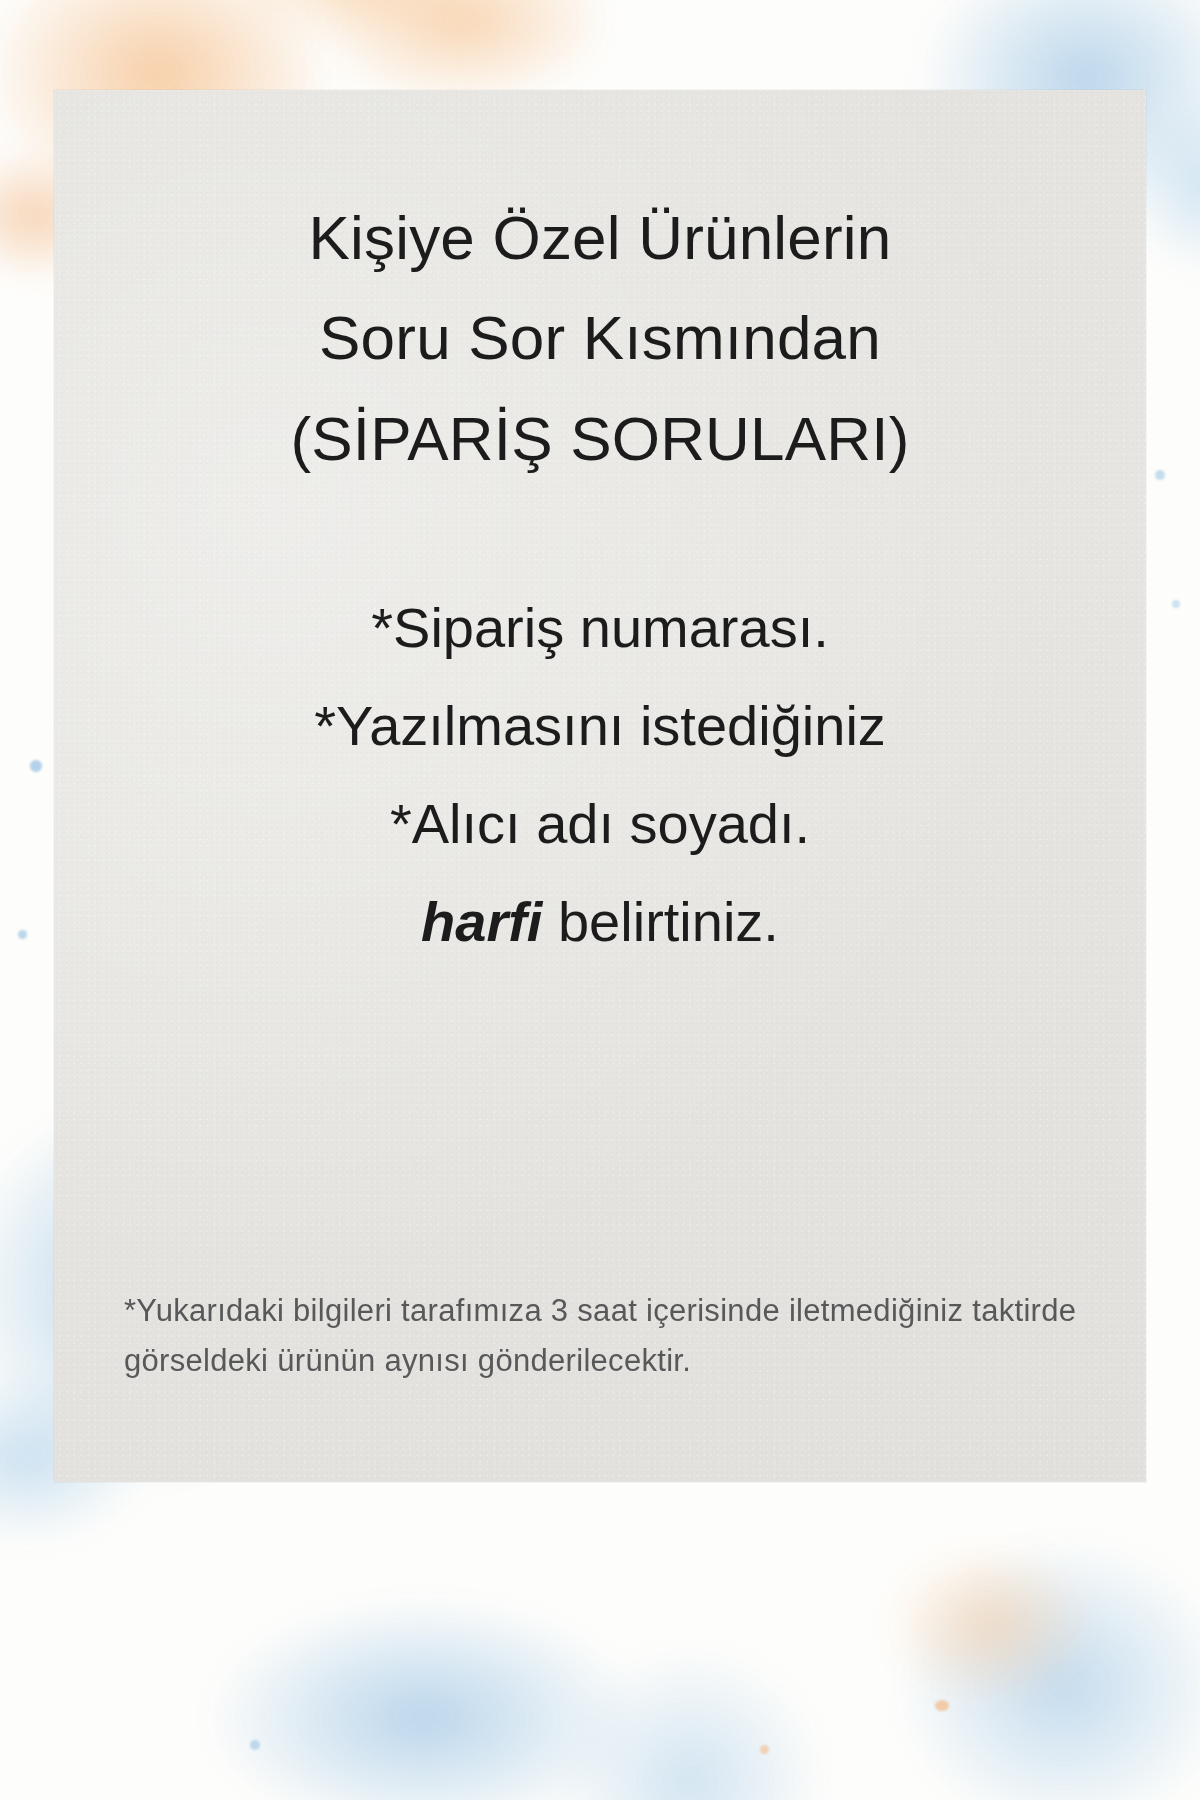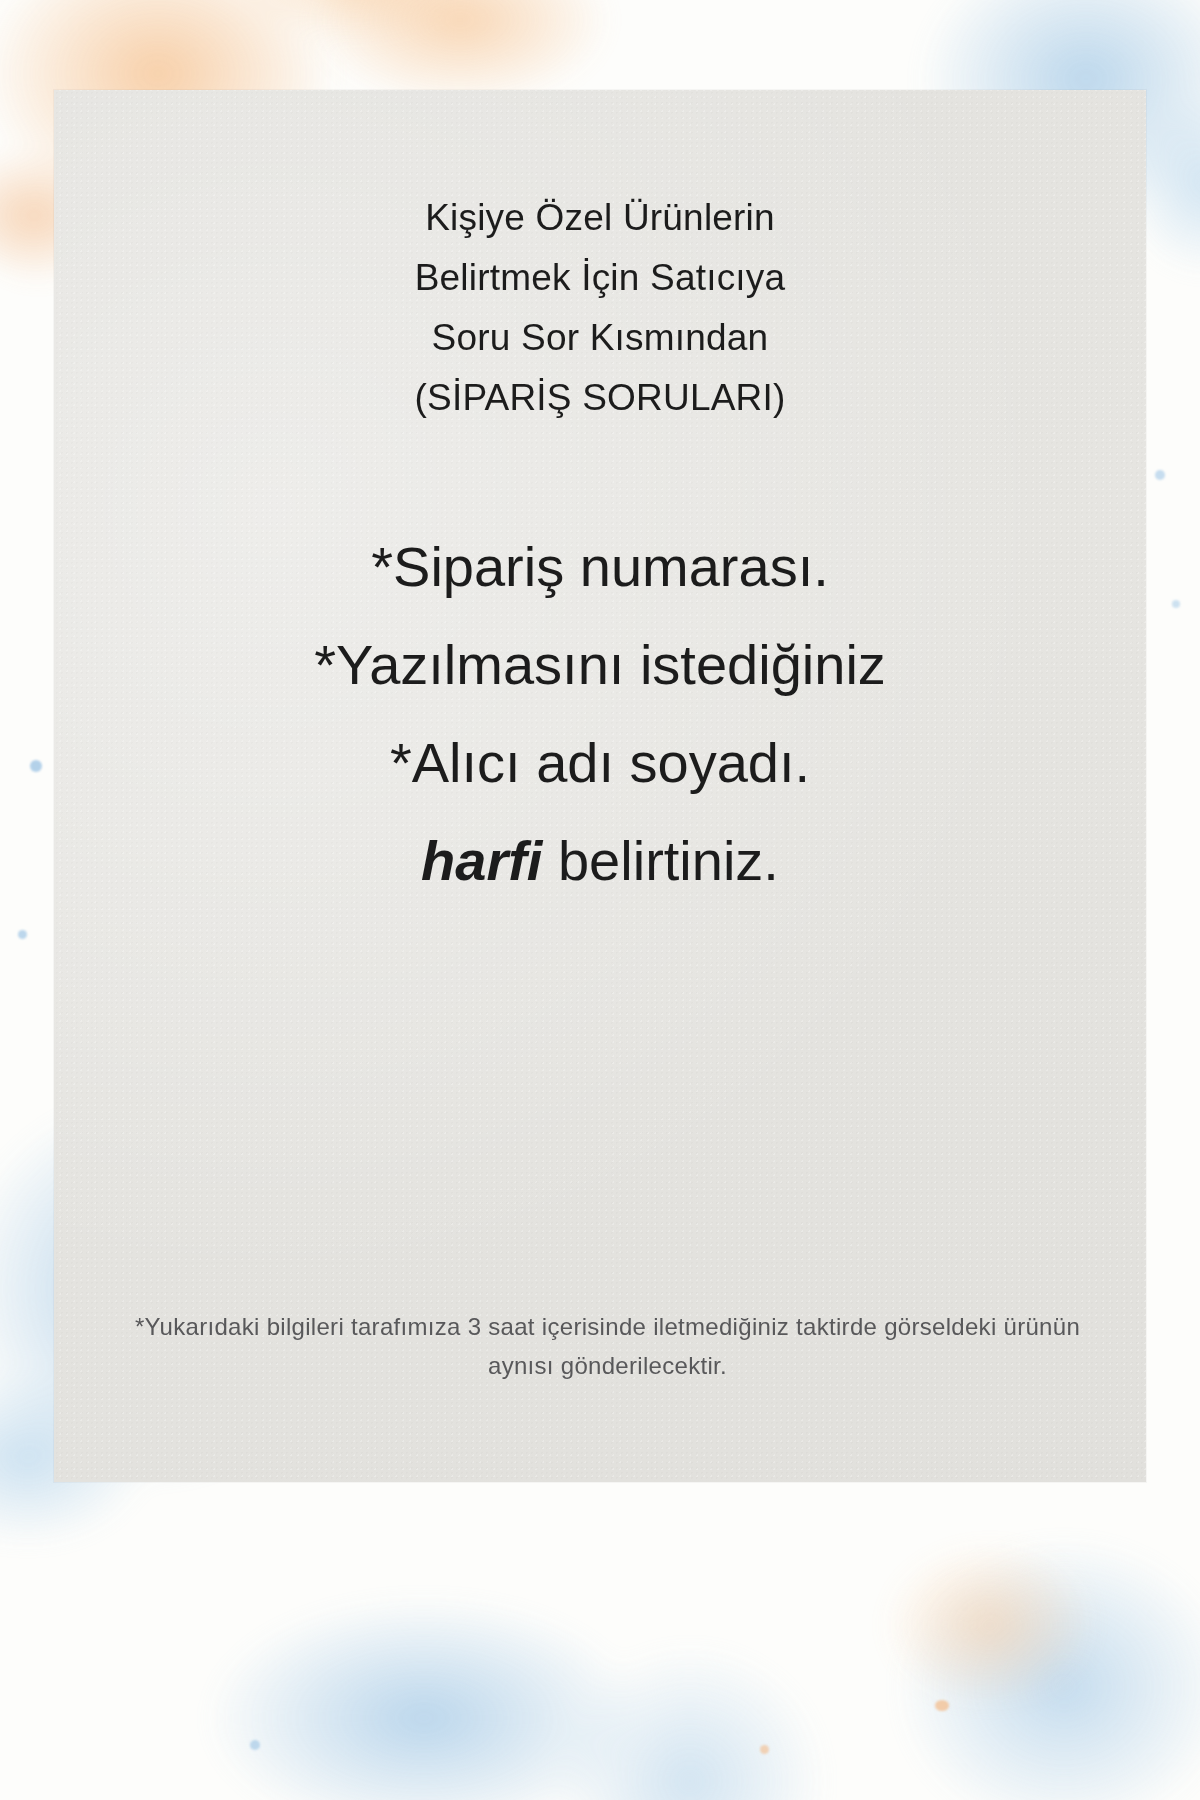--- a/index.html
+++ b/index.html
@@ -144,21 +144,21 @@
 
   .card-inner {
     position: relative;
     z-index: 2;
     padding: 98px 70px 0;
     text-align: center;
   }
 
   .headline {
     color: #1c1c1c;
-    font-size: 37px;
+    font-size: 62px;
     line-height: 1.62;
     font-weight: 400;
     letter-spacing: .2px;
     margin: 0;
   }
 
   .headline .ln {
     display: block;
   }
 
@@ -179,24 +179,24 @@
     font-style: italic;
   }
 
   .note {
     position: absolute;
     left: 70px;
     right: 55px;
     bottom: 96px;
     z-index: 2;
     color: #58585a;
-    font-size: 24px;
+    font-size: 31px;
     line-height: 1.62;
     letter-spacing: .3px;
-    text-align: center;
+    text-align: left;
   }
 </style>
 </head>
 <body>
 
 <div class="poster">
 
   <div class="bg-layer">
     <div class="splash splash-peach-tl"></div>
     <div class="splash splash-peach-top2"></div>
@@ -213,21 +213,20 @@
     <div class="speck" style="left:935px; top:1700px; width:14px; height:11px; background:rgba(243,186,137,.7);"></div>
     <div class="speck" style="left:760px; top:1745px; width:9px;  height:9px;  background:rgba(243,186,137,.6);"></div>
     <div class="speck" style="left:250px; top:1740px; width:10px; height:10px; background:rgba(166,202,231,.7);"></div>
   </div>
 
   <div class="card">
     <div class="card-inner">
 
       <h1 class="headline">
         <span class="ln">Kişiye Özel Ürünlerin</span>
-        <span class="ln">Belirtmek İçin Satıcıya</span>
         <span class="ln">Soru Sor Kısmından</span>
         <span class="ln">(SİPARİŞ SORULARI)</span>
       </h1>
 
       <div class="details">
         <span class="ln">*Sipariş numarası.</span>
         <span class="ln">*Yazılmasını istediğiniz</span>
         <span class="ln">*Alıcı adı soyadı.</span>
         <span class="ln"><span class="bold">harfi</span><span> belirtiniz.</span></span>
       </div>

